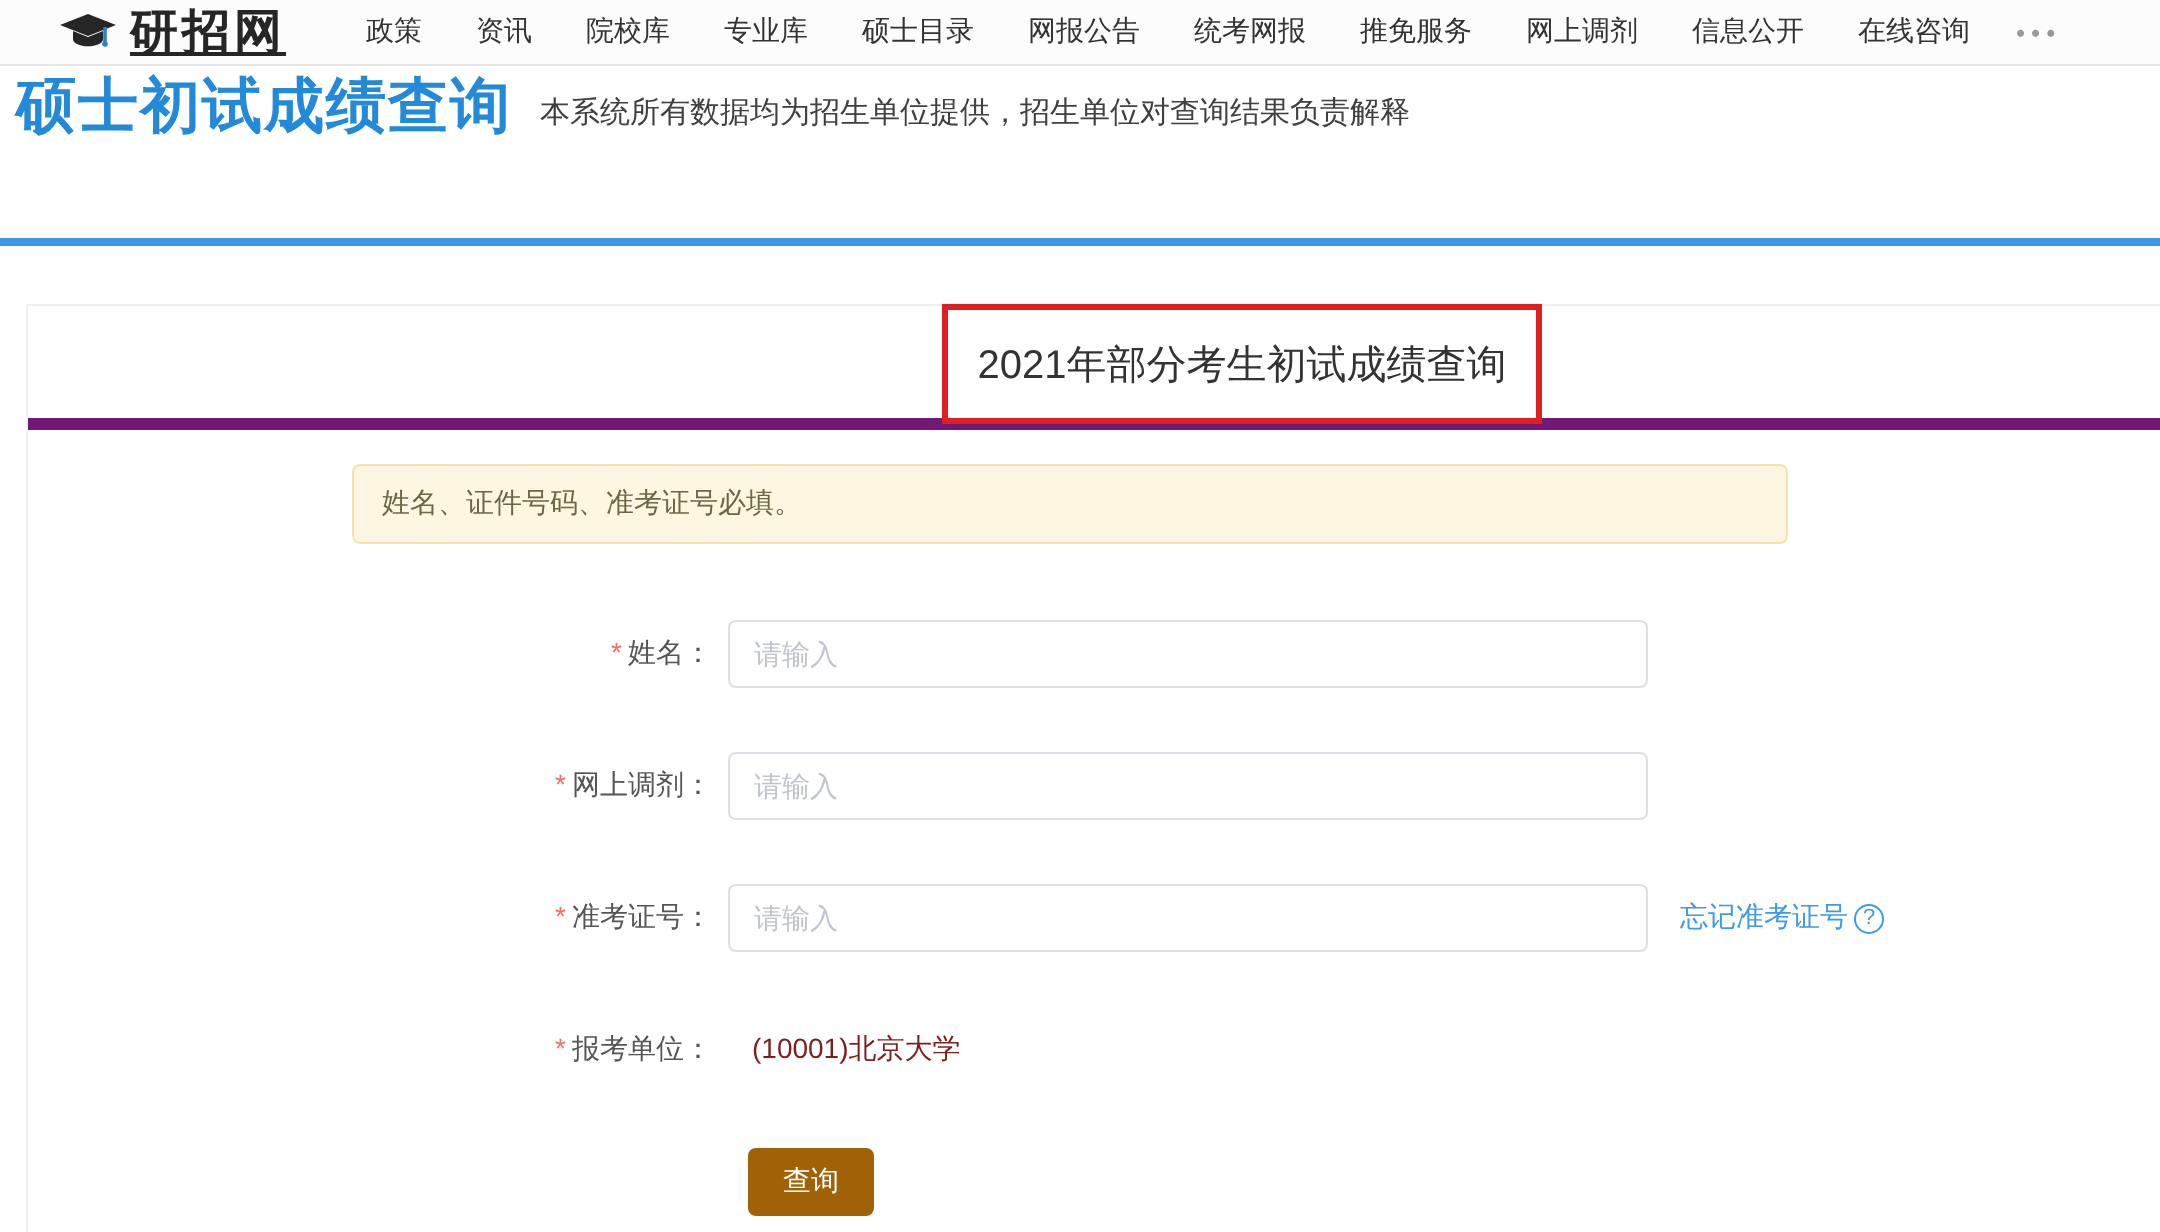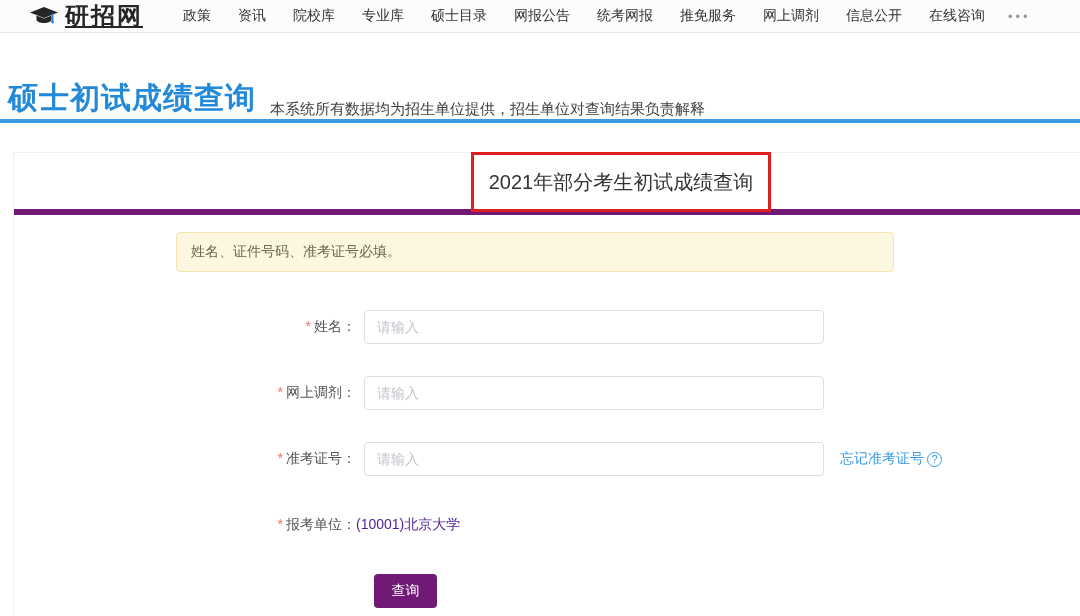--- a/index.html
+++ b/index.html
@@ -8,21 +8,21 @@
 
   
   .topnav { height:33px; display:flex; align-items:center;
             background:#fcfcfc; border-bottom:1px solid #e7e7e7; padding-left:30px; }
   .logo { display:flex; align-items:center; gap:7px; margin-right:36px; cursor:pointer; }
   .logo-text { font-size:24px; font-weight:bold; color:#262626; letter-spacing:2px;text-decoration:underline; }
   .nav-item { font-size:14px; color:#333; margin-right:19px; padding:0 4px; cursor:pointer; white-space:nowrap; }
   .nav-more { font-size:13px; color:#999; letter-spacing:3px; cursor:pointer; }
 
   
-  .page-header { height:86px; display:flex; align-items:flex-end; padding-left:8px; background:#fff; }
+  .page-header { height:86px; display:flex; align-items:flex-start; padding-left:8px; background:#fff; }
   .page-title { font-size:30px; font-weight:bold; color:#2389d9; letter-spacing:1px; }
   .page-subtitle { font-size:15px; color:#404040; margin-left:14px; margin-top:14px; }
   .blue-divider { height:4px; background:#3e97e3; }
 
   
   .card { margin:29px 0 0 13px; border:1px solid #efefef; border-right:none; border-bottom:none;
           min-height:480px; background:#fff; }
   .card-header { height:62px; border-bottom:6px solid #701a75; position:relative; }
   .annotation-box { position:absolute; left:457px; top:-1px; width:300px; height:60px;
                     border:3px solid #e02020; display:flex; align-items:center; justify-content:center; }
@@ -38,24 +38,24 @@
   .form-row { display:flex; align-items:center; min-height:34px; margin-bottom:32px; }
   .form-label { width:326px; text-align:right; font-size:14px; color:#555; white-space:nowrap; }
   .req { color:#f56c6c; margin-right:3px; font-size:14px; }
   .form-input { margin-left:8px; width:460px; height:34px; border:1px solid #dcdfe6;
                 border-radius:4px; padding:0 12px; font-size:14px; color:#606266; outline:none; }
   .form-input::placeholder { color:#c0c4cc; }
   .forgot-link { margin-left:16px; display:flex; align-items:center; color:#3d9ae8;
                  font-size:14px; text-decoration:none; cursor:pointer; white-space:nowrap; }
   .qmark { width:15px; height:15px; margin-left:3px; border:1px solid #3d9ae8; border-radius:50%;
            display:inline-flex; align-items:center; justify-content:center; font-size:11px; line-height:1; }
-  .unit-value { margin-left:0; font-size:14px; color:#4c1d95; }
+  .unit-value { margin-left:20px; font-size:14px; color:#7f1d1d; }
 
   .submit-row { margin-top:31px; margin-left:344px; margin-bottom:0; }
-  .submit-btn { width:63px; height:34px; background:#701a75; color:#fff; border:none;
+  .submit-btn { width:63px; height:34px; background:#a16207; color:#fff; border:none;
                 border-radius:4px; font-size:14px; cursor:pointer;
                 font-family:"Liberation Sans","DejaVu Sans",sans-serif; }
 </style>
 </head>
 <body>
 
 <div class="topnav">
   <div class="logo">
     <span style="display:inline-flex;">
       <svg width="28" height="19" viewBox="0 0 28 19">

